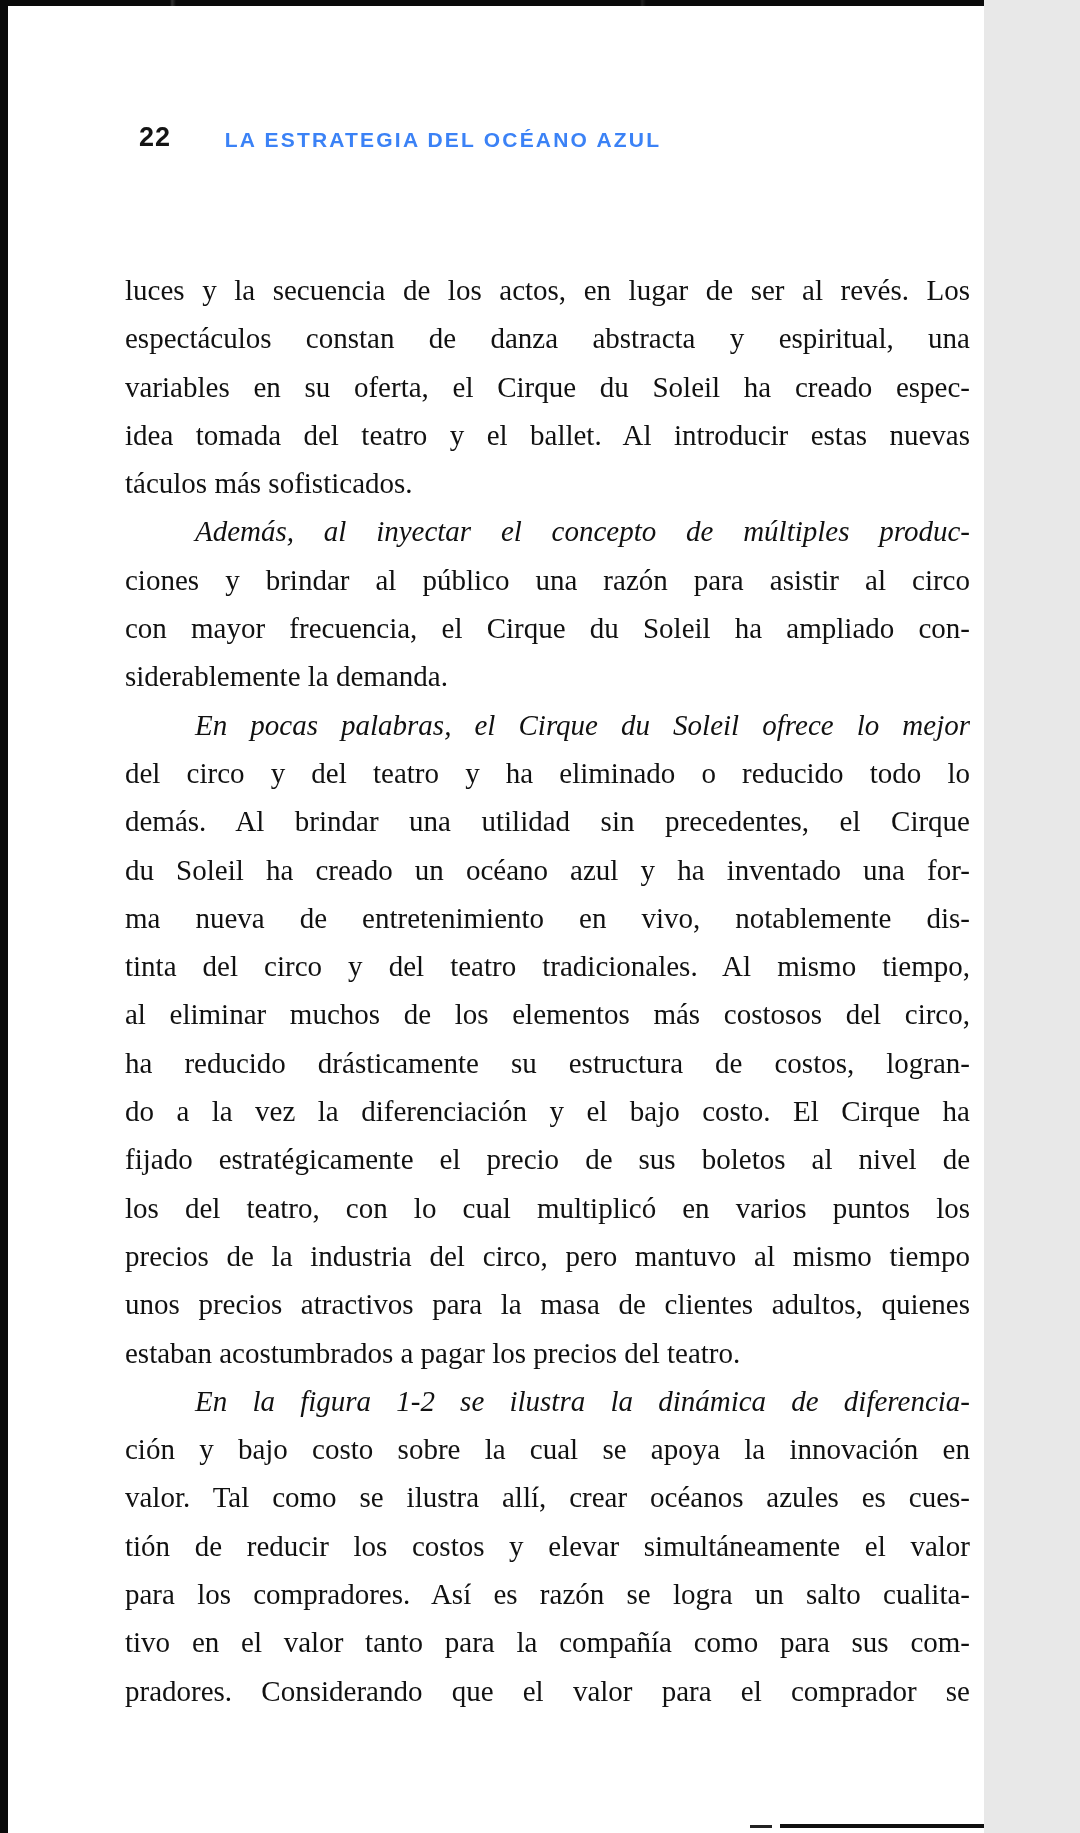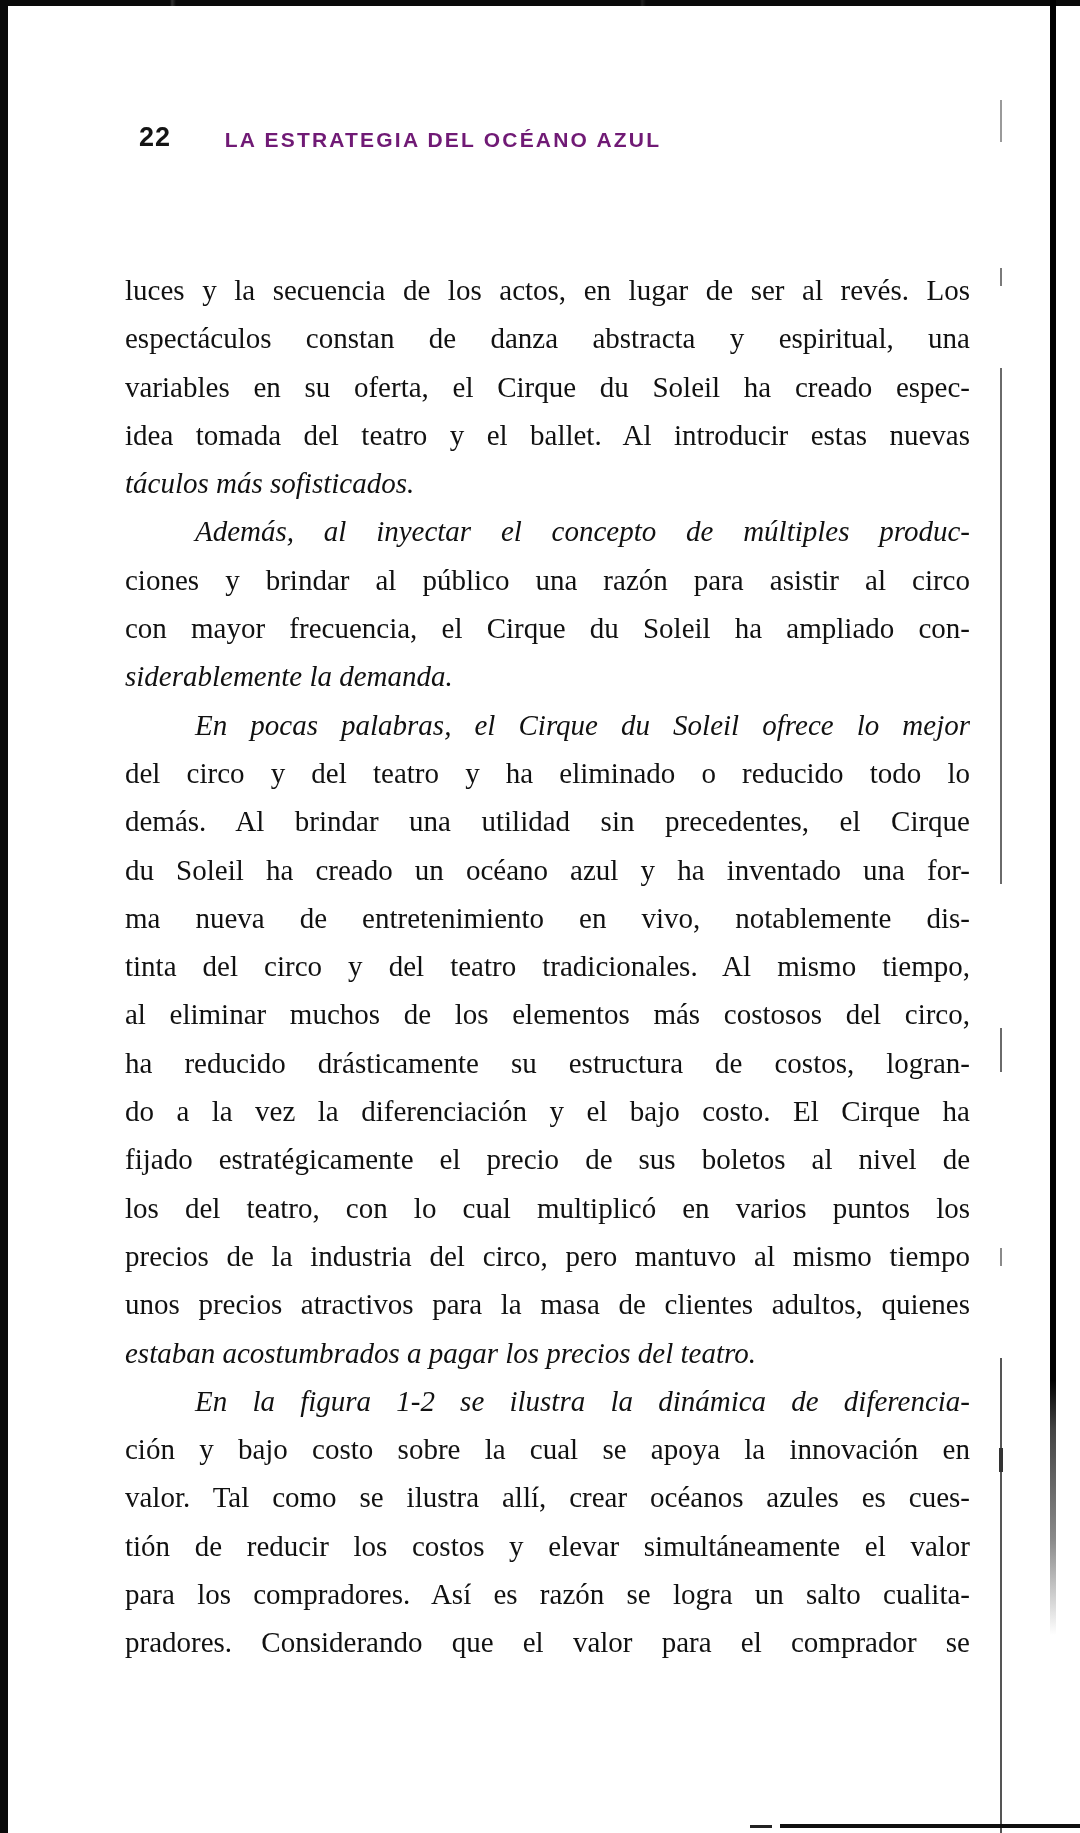--- a/index.html
+++ b/index.html
@@ -1,18 +1,18 @@
 <!DOCTYPE html>
 <html><head>
 <meta charset="utf-8">
 <style>
   html,body { margin:0; padding:0; background:#e8e8e8; }
   .page {
     position:relative;
-    width:1080px; height:1833px;
+    width:984px; height:1833px;
     background:#ffffff;
     overflow:hidden;
     font-family:"Liberation Serif", serif;
     color:#111111;
   }
   
   .edge-left  { position:absolute; left:0; top:0; width:8px; height:1833px; background:#0a0a0a; }
   .edge-top   { position:absolute; left:0; top:0; width:1080px; height:6px;
                 background:linear-gradient(to right,#0a0a0a 0 170px,#333 172px,#0a0a0a 176px 640px,#222 642px,#0a0a0a 646px 1080px); }
   .rule-right-thick { position:absolute; left:1050px; top:0; width:6px; height:1640px;
@@ -30,38 +30,38 @@
 
   
   .pagenum {
     position:absolute; left:139px; top:122px;
     font-family:"Liberation Sans", sans-serif;
     font-size:27px; font-weight:700; letter-spacing:1px; color:#141414;
   }
   .runhead {
     position:absolute; left:443px; top:128px; transform:translateX(-50%);
     font-family:"Liberation Sans", sans-serif;
-    font-size:21px; font-weight:700; letter-spacing:2.2px; white-space:nowrap; color:#701a75;
+    font-size:21px; font-weight:700; letter-spacing:2.2px; white-space:nowrap; color:#3b82f6;
   }
 
   
   .body-text {
     position:absolute; left:125px; top:266px; width:845px;
   }
   .line {
     font-size:29px;
     line-height:48.3px; height:48.3px;
     white-space:nowrap;
     text-align:justify;
     text-align-last:justify;
     white-space:normal;
     overflow:hidden;
   }
   .line.indent { padding-left:70px;font-style:italic; }
-  .line.end { text-align-last:left;font-style:italic; }
+  .line.end { text-align-last:left; }
 </style>
 </head>
 <body>
 
 <div class="page">
 
   <div class="edge-left"></div>
   <div class="edge-top"></div>
   <div class="rule-right-thick"></div>
   <div class="scanline s1"></div>
@@ -99,16 +99,17 @@
       <div class="line">fijado estratégicamente el precio de sus boletos al nivel de</div>
       <div class="line">los del teatro, con lo cual multiplicó en varios puntos los</div>
       <div class="line">precios de la industria del circo, pero mantuvo al mismo tiempo</div>
       <div class="line">unos precios atractivos para la masa de clientes adultos, quienes</div>
       <div class="line end">estaban acostumbrados a pagar los precios del teatro.</div>
       <div class="line indent">En la figura 1-2 se ilustra la dinámica de diferencia-</div>
       <div class="line">ción y bajo costo sobre la cual se apoya la innovación en</div>
       <div class="line">valor. Tal como se ilustra allí, crear océanos azules es cues-</div>
       <div class="line">tión de reducir los costos y elevar simultáneamente el valor</div>
       <div class="line">para los compradores. Así es razón se logra un salto cualita-</div>
+      <div class="line">tivo en el valor tanto para la compañía como para sus com-</div>
       <div class="line">pradores. Considerando que el valor para el comprador se</div>
     </div>
 
 </div>
 
 </body></html>

